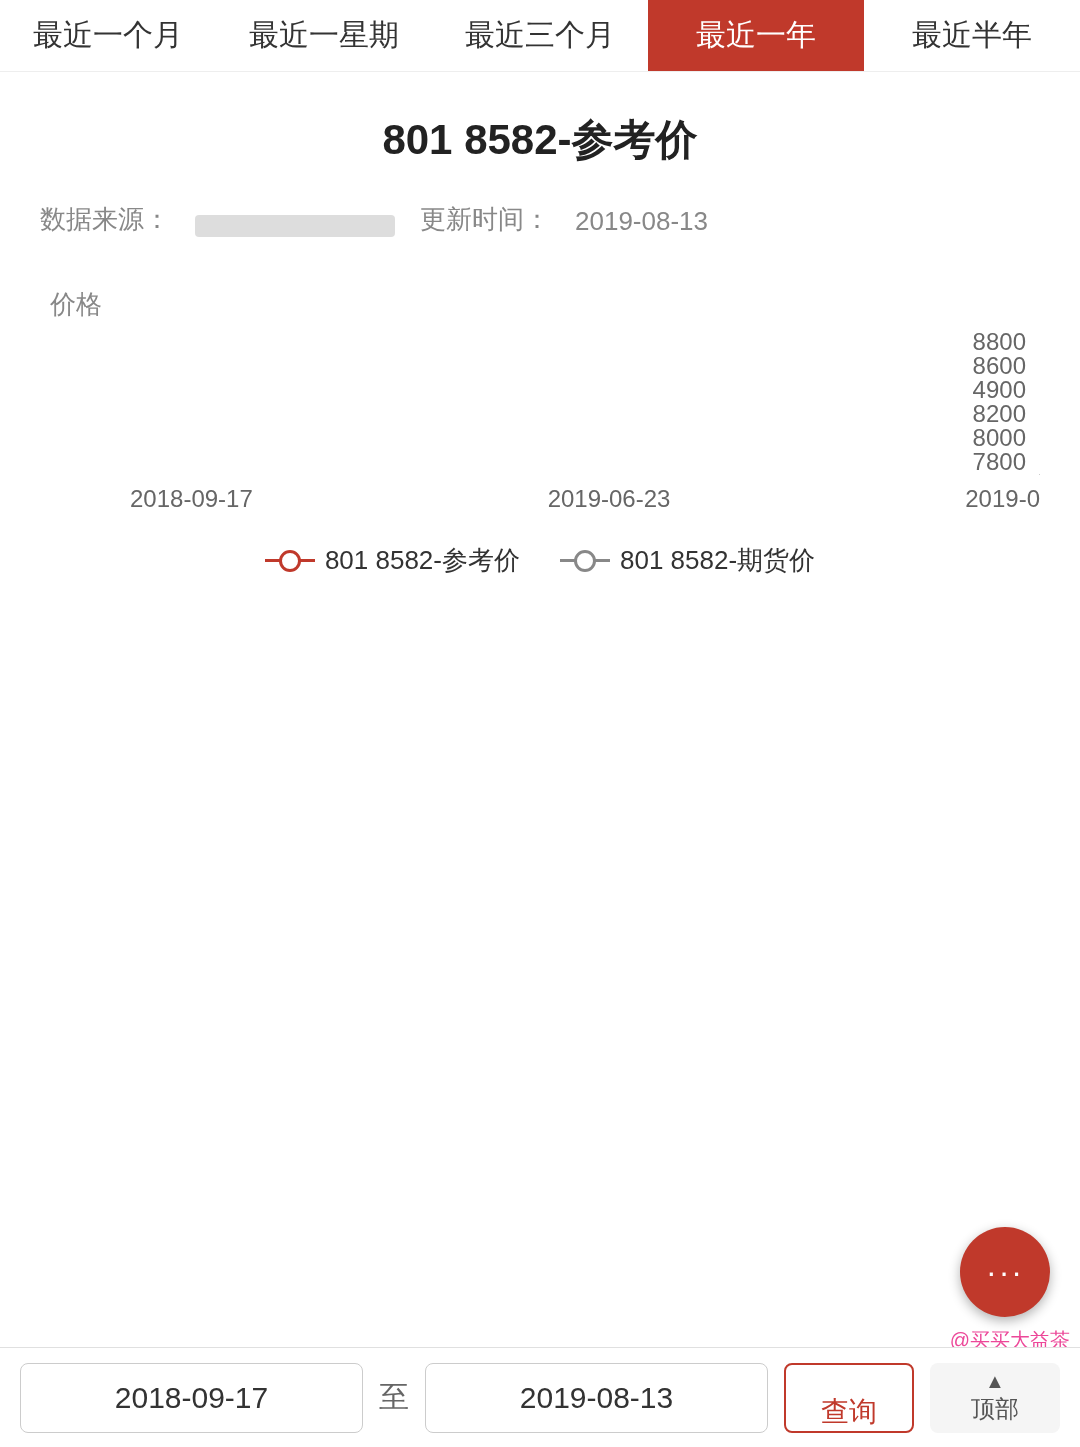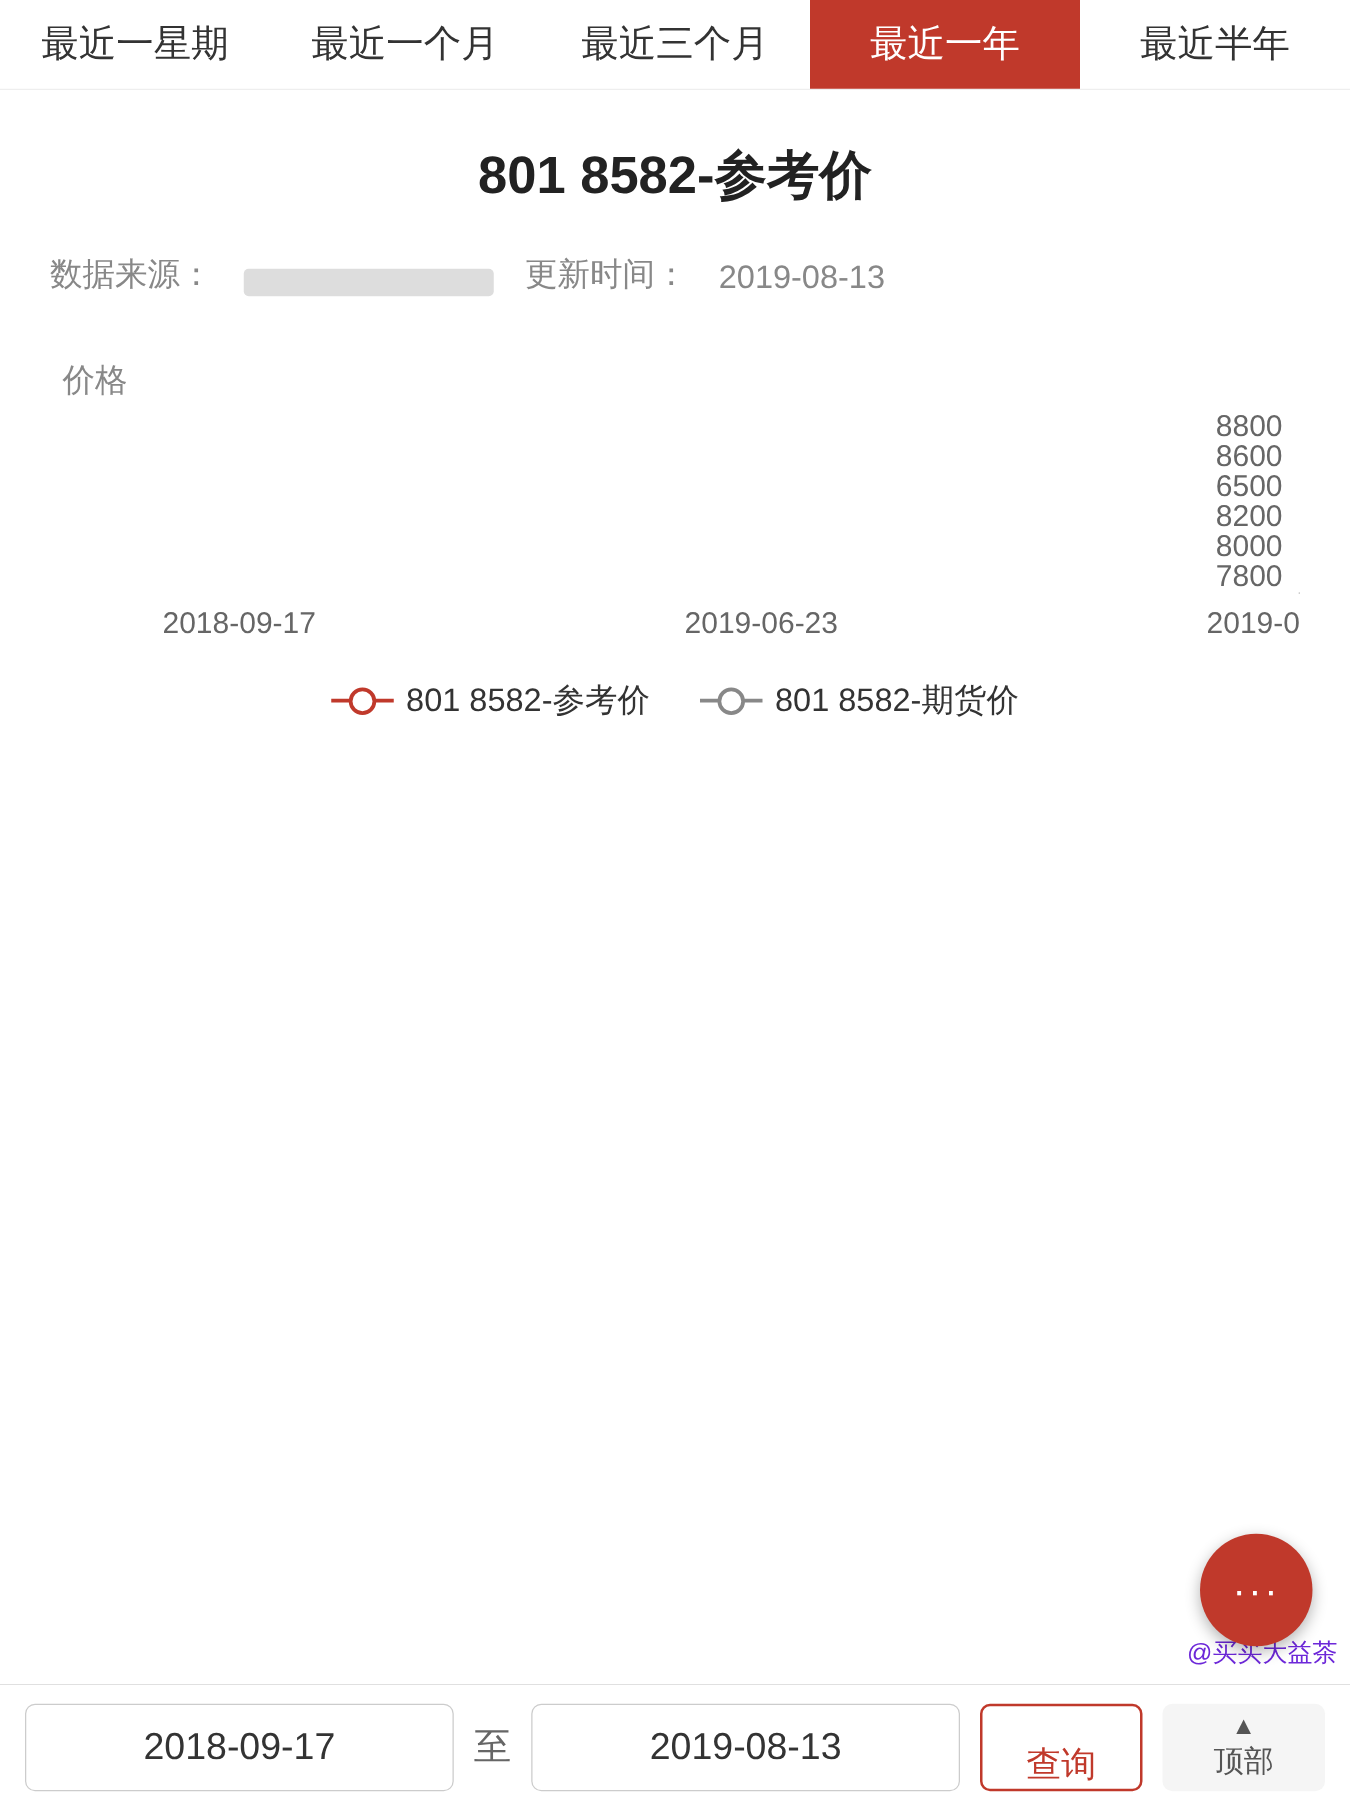--- a/index.html
+++ b/index.html
@@ -280,36 +280,36 @@
 
     .chat-fab-dots {
       color: #fff;
       font-size: 32px;
       letter-spacing: 2px;
     }
 
     
     .watermark {
       position: fixed;
-      bottom: 111px;
+      bottom: 93px;
       right: 10px;
       font-size: 20px;
-      color: #6d28d9;
+      color: #ec4899;
       z-index: 5;
     }
   </style>
 </head>
 <body>
 
 <div class="time-filter-bar">
   <div class="time-filter-item">
+    <span>最近一个月</span>
+  </div>
+  <div class="time-filter-item">
     <span>最近一星期</span>
-  </div>
-  <div class="time-filter-item">
-    <span>最近一个月</span>
   </div>
   <div class="time-filter-item">
     <span>最近三个月</span>
   </div>
   <div class="time-filter-item active">
     <span>最近一年</span>
   </div>
   <div class="time-filter-item">
     <span>最近半年</span>
   </div>
@@ -328,21 +328,21 @@
 
   <div class="chart-container">
     <div class="y-axis-label">价格</div>
 
     <div class="chart-wrap">
 
       <div class="y-axis" id="y-axis-container">
 
       <div class="y-tick">8800</div>
           <div class="y-tick">8600</div>
-          <div class="y-tick">6500</div>
+          <div class="y-tick">4900</div>
           <div class="y-tick">8200</div>
           <div class="y-tick">8000</div>
           <div class="y-tick">7800</div>
         </div>
 
       <div class="chart-plot" id="chart-plot" style="height: 520px;">
 
         <div class="grid-line" style="top: 0%;"></div>
         <div class="grid-line" style="top: 20%;"></div>
         <div class="grid-line" style="top: 40%;"></div>

